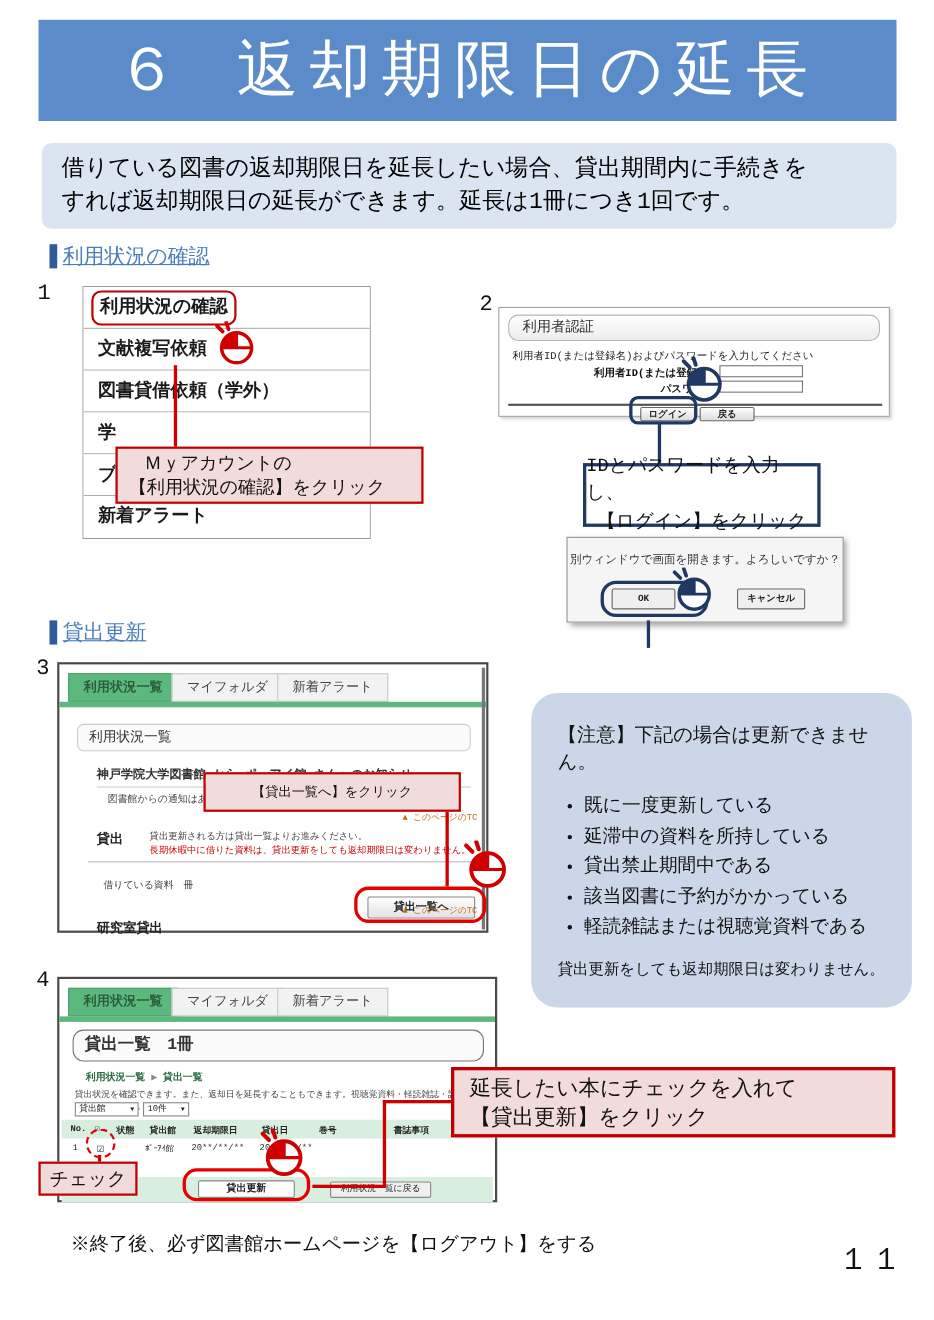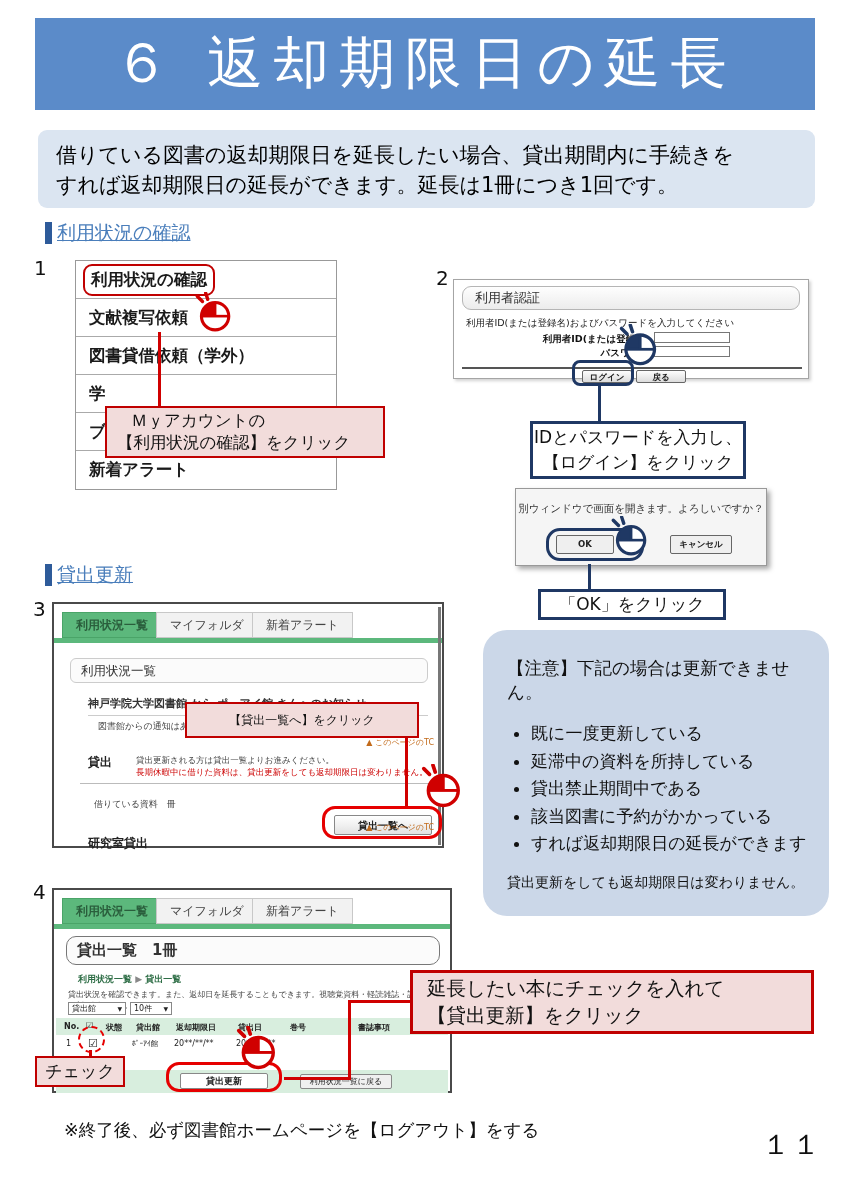--- a/index.html
+++ b/index.html
@@ -1,17 +1,17 @@
 <!DOCTYPE html>
 <html><head>
 <meta charset="utf-8">
 <style>
   * { margin:0; padding:0; box-sizing:border-box; }
   body { background:#e8e8e8; font-family:"DejaVu Sans","Liberation Sans",sans-serif; }
-  .canvas { position:relative; width:849px; height:1200px; background:#ffffff; margin:0 auto; overflow:hidden; }
+  .canvas { position:relative; width:849px; height:1200px; background:#ffffff; margin:0 auto; overflow:hidden;font-family:Liberation Mono, monospace; }
 
   
   .banner { position:absolute; left:35px; top:18px; width:780px; height:92px; background:#5b8bc9;
             color:#fff; font-size:56px; letter-spacing:10px; display:flex; align-items:center; justify-content:center; }
   .intro { position:absolute; left:38px; top:130px; width:777px; height:78px; background:#dbe5f1; border-radius:9px;
            font-size:21px; line-height:1.45; padding:10px 18px; color:#000; }
 
   
   .section-label { position:absolute; display:flex; align-items:center; gap:5px; }
   .section-label .bar { width:7px; height:22px; background:#2e5b9a; }
@@ -198,23 +198,20 @@
         <path class="spark" d="M13 1 L15 7"></path>
       <circle class="body" cx="22" cy="23" r="13"></circle>
       <path class="btn" d="M22 10 A13 13 0 0 0 9 23 L22 23 Z"></path>
       <line x1="9" y1="23" x2="35" y2="23"></line>
         <line x1="22" y1="10" x2="22" y2="23"></line>
     </svg>
   </div>
 
   <div class="conn-navy" style="left:588px; top:564px; width:3px; height:25px;"></div>
 
-  <div class="ann-navy" style="left:538px; top:589px; width:188px; height:31px; font-size:17px;">
-    <div>「OK」をクリック</div>
-  </div>
 
   <div class="section-label" style="left:45px; top:562px;">
     <span class="bar"></span>
     <span class="txt">貸出更新</span>
   </div>
 
   <div class="step-num" style="left:33px; top:597px;">3</div>
 
   <div class="shot" style="left:52px; top:602px; width:392px; height:246px;">
     <div class="tab tab-active" style="left:8px; top:8px;">利用状況一覧</div>
@@ -261,21 +258,21 @@
     </svg>
   </div>
 
   <div class="note">
     <div class="note-title">【注意】下記の場合は更新できません。</div>
     <ul>
       <li>既に一度更新している</li>
       <li>延滞中の資料を所持している</li>
       <li>貸出禁止期間中である</li>
       <li>該当図書に予約がかかっている</li>
-      <li>すれば返却期限日の延長ができます</li>
+      <li>軽読雑誌または視聴覚資料である</li>
     </ul>
     <div class="note-foot">
       <div>貸出更新をしても返却期限日は変わりません。</div>
     </div>
   </div>
 
   <div class="step-num" style="left:33px; top:880px;">4</div>
 
   <div class="shot" style="left:52px; top:888px; width:400px; height:205px;">
     <div class="tab tab-active" style="left:8px; top:8px;">利用状況一覧</div>

